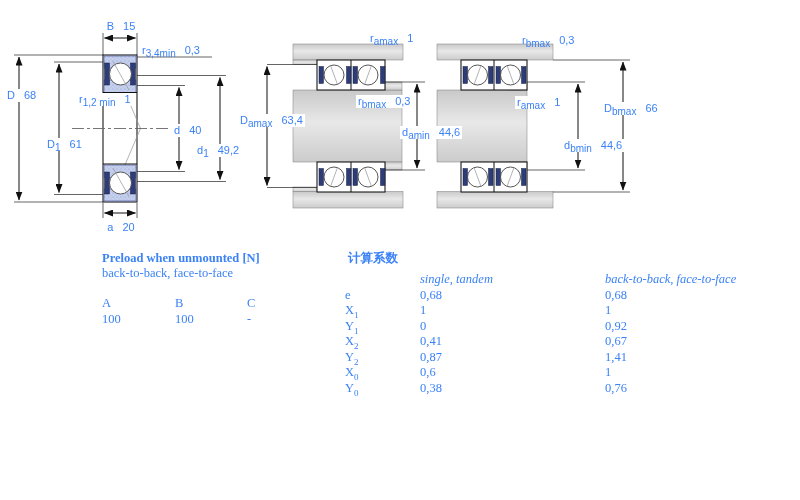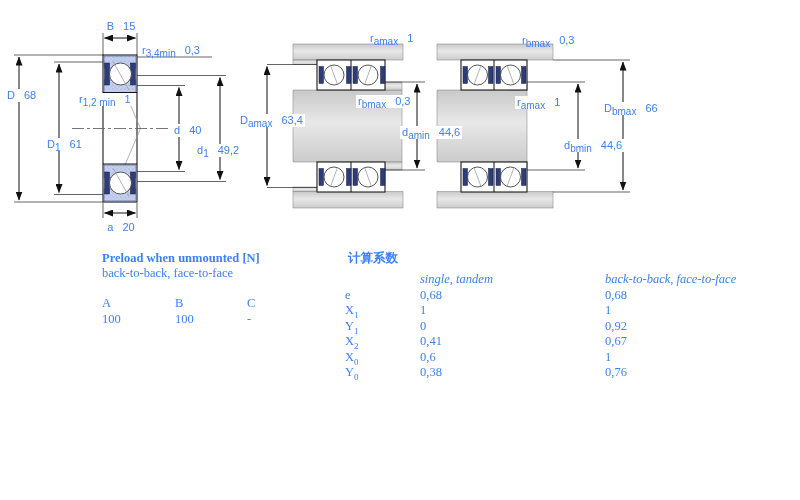--- a/index.html
+++ b/index.html
@@ -253,20 +253,25 @@
       <span class="f0"><span>Y</span><sub>1</sub></span>
       <span class="f1">0</span>
       <span class="f2">0,92</span>
     </div>
     <div class="serif tblrow">
       <span class="f0"><span>X</span><sub>2</sub></span>
       <span class="f1">0,41</span>
       <span class="f2">0,67</span>
     </div>
     <div class="serif tblrow">
+      <span class="f0"><span>Y</span><sub>2</sub></span>
+      <span class="f1">0,87</span>
+      <span class="f2">1,41</span>
+    </div>
+    <div class="serif tblrow">
       <span class="f0"><span>X</span><sub>0</sub></span>
       <span class="f1">0,6</span>
       <span class="f2">1</span>
     </div>
     <div class="serif tblrow">
       <span class="f0"><span>Y</span><sub>0</sub></span>
       <span class="f1">0,38</span>
       <span class="f2">0,76</span>
     </div>
   </div>

